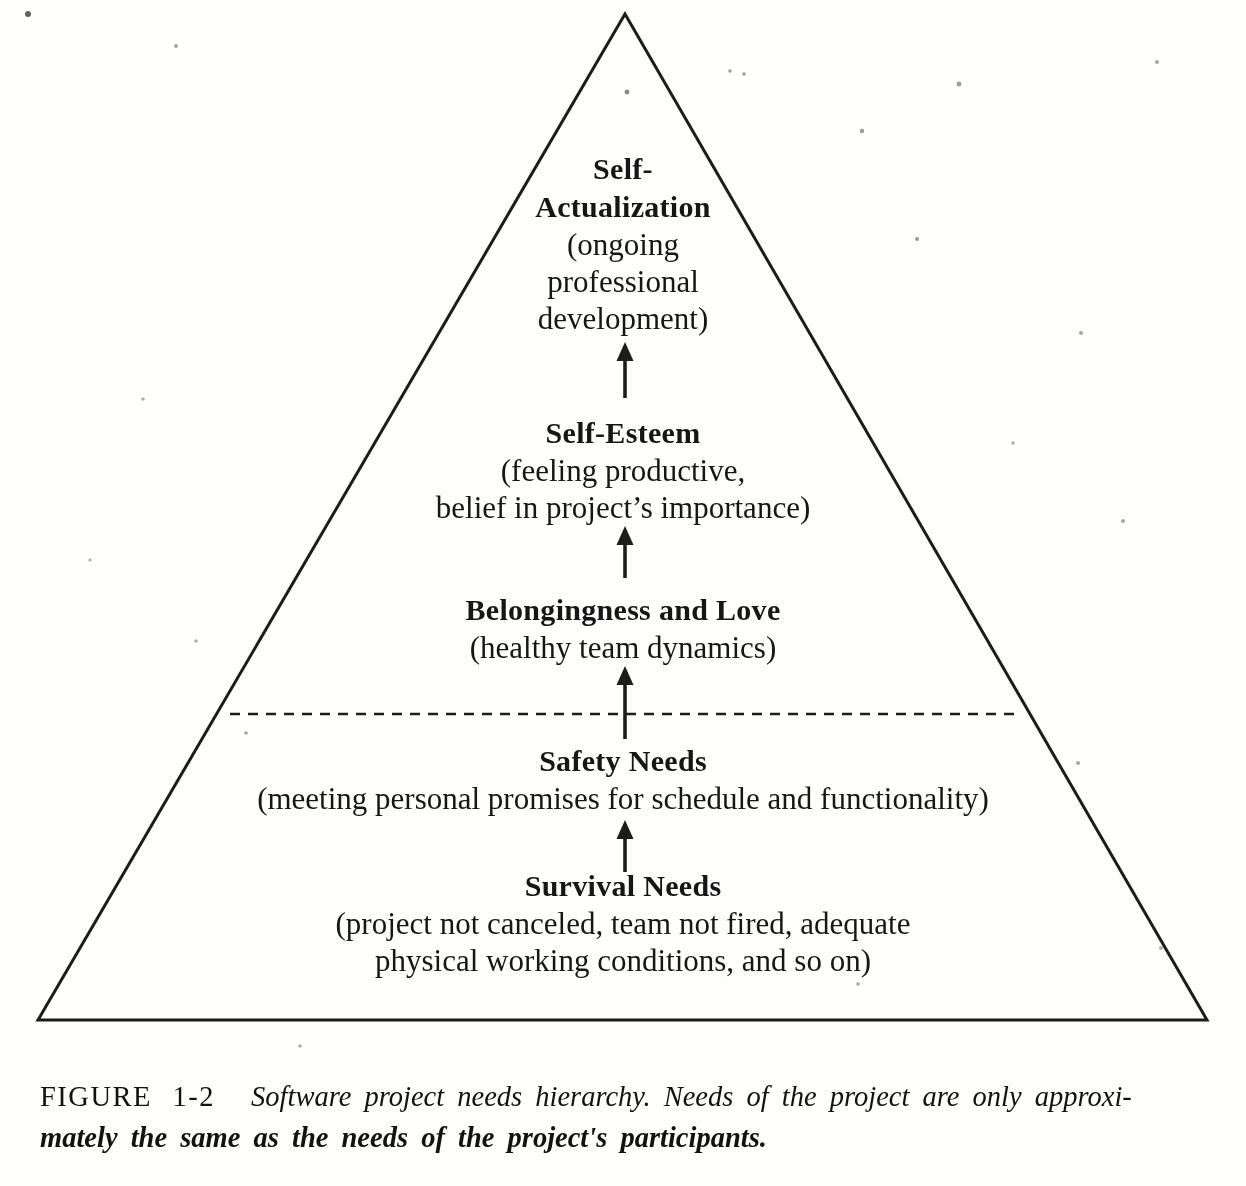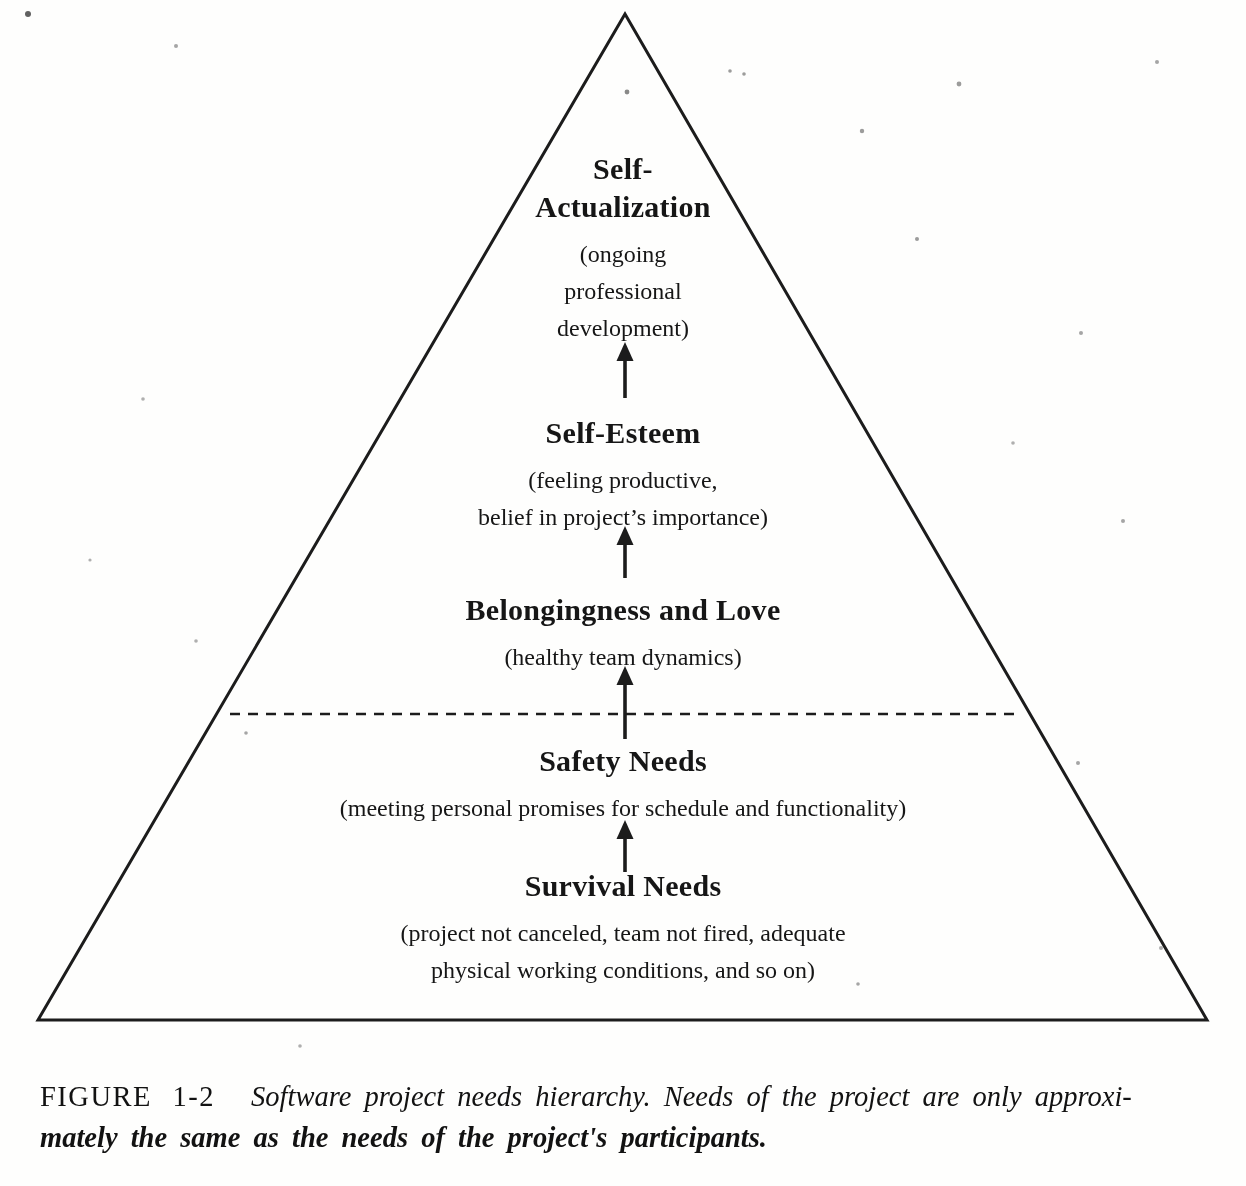--- a/index.html
+++ b/index.html
@@ -14,24 +14,23 @@
   svg.art { position:absolute; left:0; top:0; width:1246px; height:1186px; }
   .lvl { position:absolute; left:0; width:100%; text-align:center; }
   .ttl {
     font-weight:700;
     font-size:30px;
     line-height:38px;
     letter-spacing:0.3px;
     white-space:pre-line;
   }
   .sub {
-    font-size:24px;
+    font-size:31px;
     line-height:37px;
     white-space:pre-line;
-    margin-top:10px;
   }
   .caption {
     position:absolute;
     left:40px; right:46px; top:1076px;
     font-size:28.5px;
     line-height:41px;
     color:#121212;
   }
   .cap-line1 { word-spacing:6px; }
   .cap-line2 { word-spacing:6px;font-weight:bold; }

